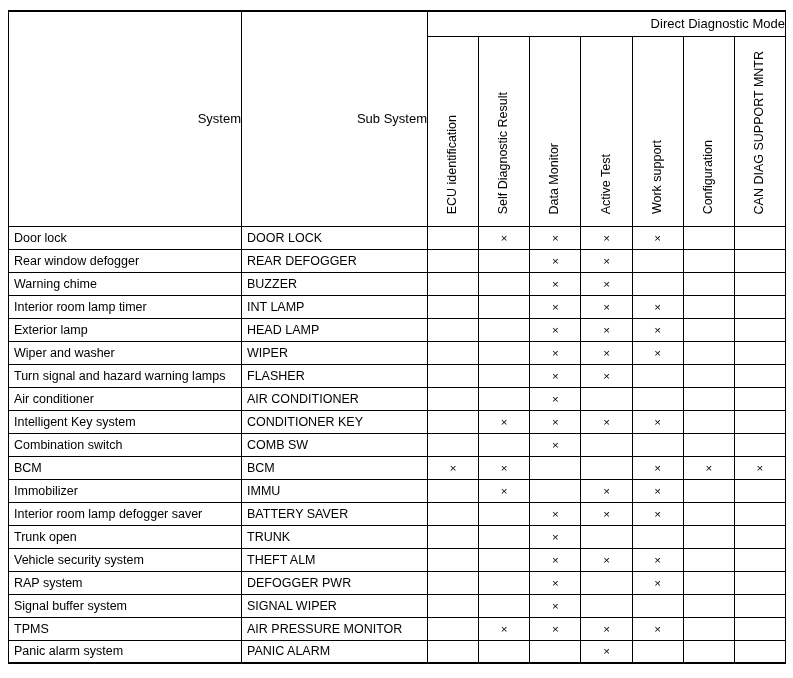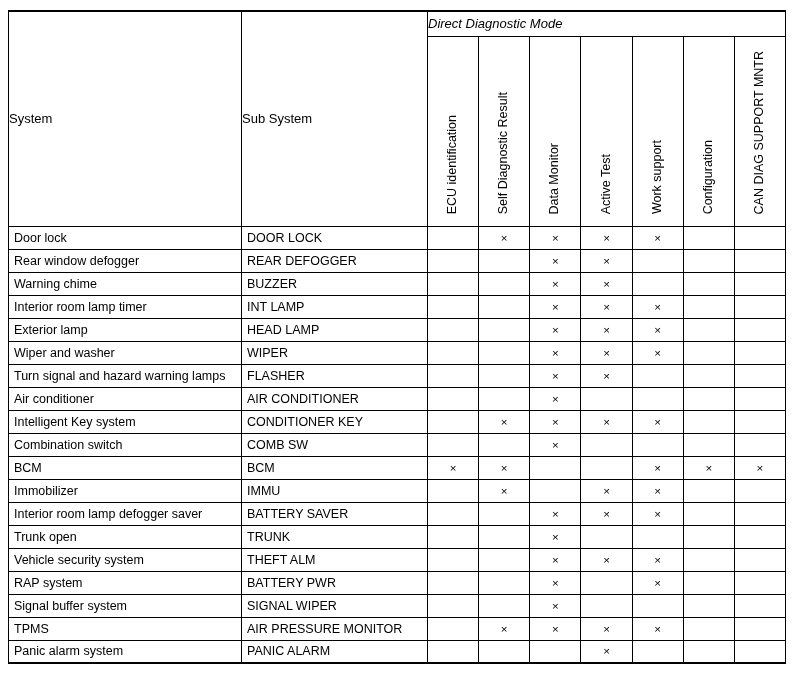--- a/index.html
+++ b/index.html
@@ -29,26 +29,25 @@
     border: 1px solid #000;
     padding: 0;
     font-weight: normal;
     background: #fff;
   }
   thead th {
     font-size: 13px;
   }
   th.group-head {
     height: 25px;
-    text-align: left;
+    text-align: right;
     vertical-align: middle;
-    font-style: italic;
   }
   th.head-cell {
-    text-align: left;
+    text-align: right;
     vertical-align: middle;
   }
   th.col-diag {
     height: 190px;
     vertical-align: bottom;
     text-align: center;
     padding-bottom: 8px;
   }
   .vtext {
     writing-mode: vertical-rl;
@@ -268,21 +267,21 @@
           <td class="col-mark"></td>
           <td class="col-mark"></td>
           <td class="col-mark">×</td>
           <td class="col-mark">×</td>
           <td class="col-mark">×</td>
           <td class="col-mark"></td>
           <td class="col-mark"></td>
         </tr>
         <tr>
           <td class="col-system">RAP system</td>
-          <td class="col-subsystem">BATTERY PWR</td>
+          <td class="col-subsystem">DEFOGGER PWR</td>
           <td class="col-mark"></td>
           <td class="col-mark"></td>
           <td class="col-mark">×</td>
           <td class="col-mark"></td>
           <td class="col-mark">×</td>
           <td class="col-mark"></td>
           <td class="col-mark"></td>
         </tr>
         <tr>
           <td class="col-system">Signal buffer system</td>

